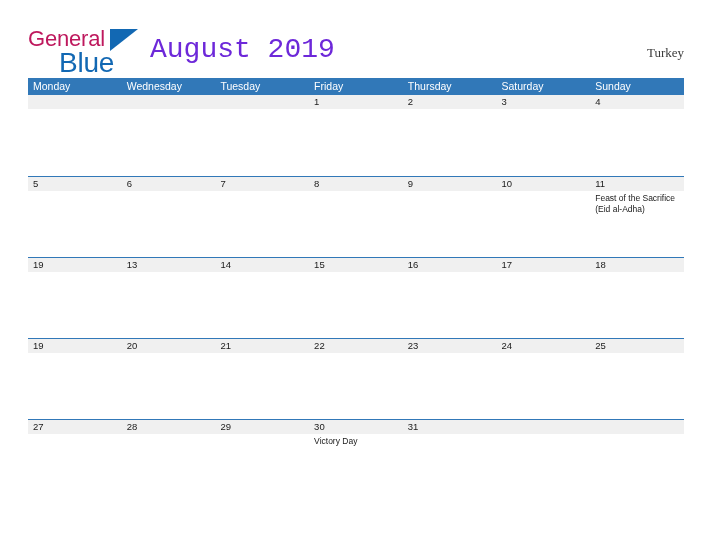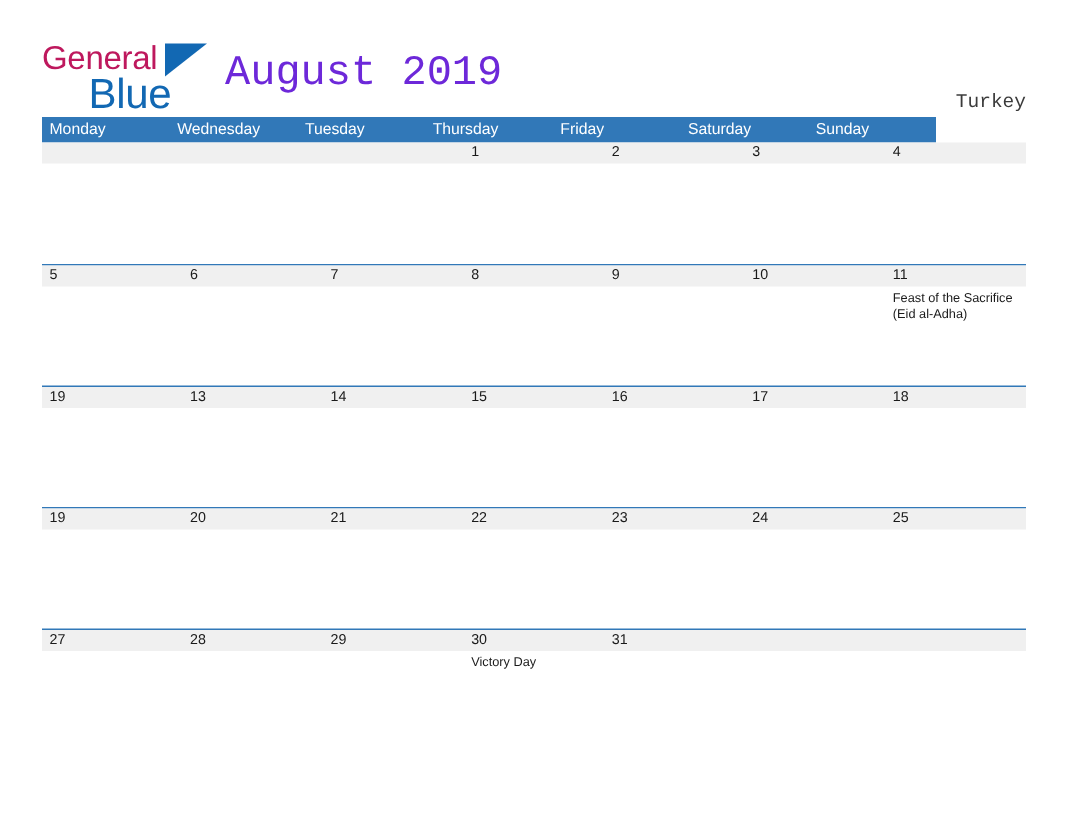--- a/index.html
+++ b/index.html
@@ -75,38 +75,38 @@
     text-align: left;
     font-size: 28px;
     color: #6d28d9;
     font-family: Liberation Mono, monospace;
     white-space: nowrap;
   }
 
   .region-label {
     position: absolute;
     right: 28px;
-    top: 60px;
+    top: 45px;
     font-size: 13px;
     color: #3b3b3b;
-    font-family: Liberation Mono, monospace;
+    font-family: Liberation Serif, serif;
     white-space: nowrap;
   }
 
   
   .calendar {
     position: absolute;
     left: 28px;
     top: 78px;
     width: 656px;
   }
 
   .weekday-header {
     display: flex;
-    width: 596px;
+    width: 656px;
     height: 17px;
     background: #3178b8;
   }
   .weekday-cell {
     width: 93.714px;
     box-sizing: border-box;
     padding-left: 5px;
     color: #ffffff;
     font-size: 10.5px;
     line-height: 17px;
@@ -192,22 +192,22 @@
     <div class="region-label">Turkey</div>
 
   </div>
 
   <div class="calendar">
 
     <div class="weekday-header">
       <div class="weekday-cell">Monday</div>
       <div class="weekday-cell">Wednesday</div>
       <div class="weekday-cell">Tuesday</div>
+      <div class="weekday-cell">Friday</div>
       <div class="weekday-cell">Thursday</div>
-      <div class="weekday-cell">Friday</div>
       <div class="weekday-cell">Saturday</div>
       <div class="weekday-cell">Sunday</div>
     </div>
 
     <div id="weeks-container">
         <div class="week-row">
           <div class="date-band"></div>
           <div class="day-grid">
             <div class="day-cell empty">
               <span class="day-number"></span>

